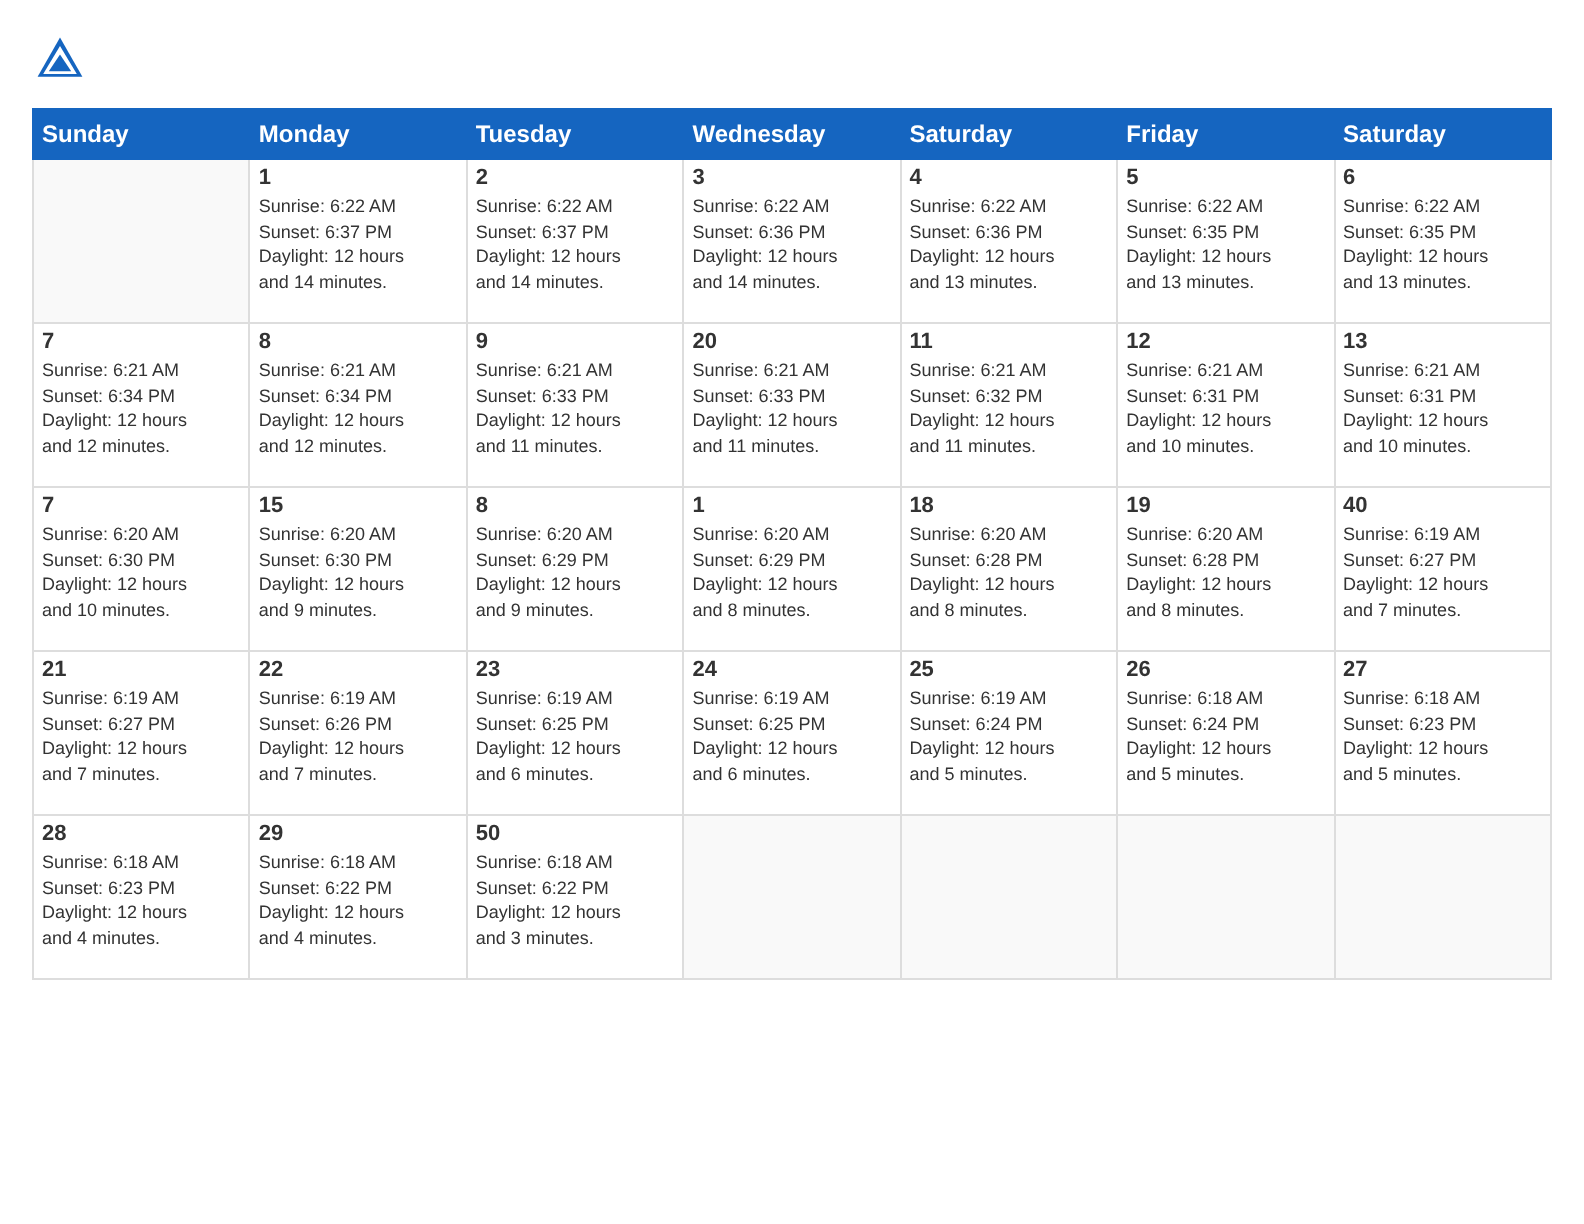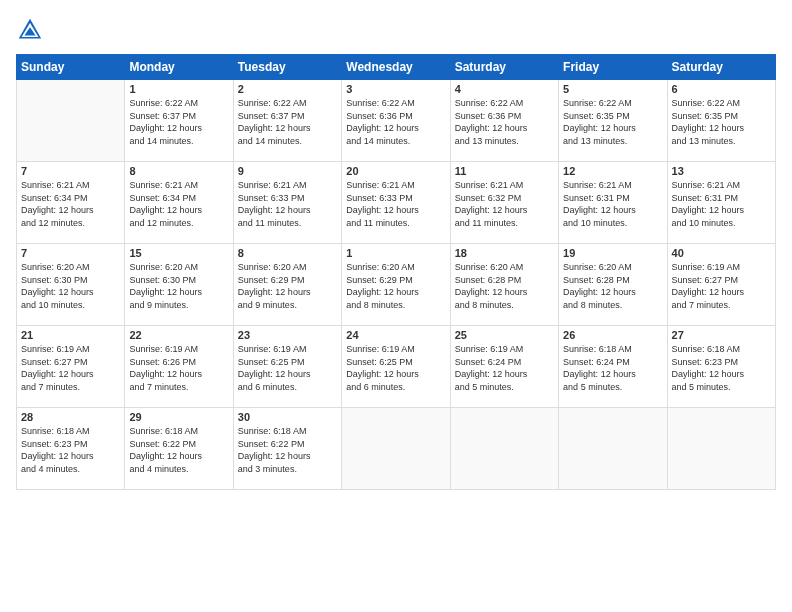--- a/index.html
+++ b/index.html
@@ -340,21 +340,21 @@
 and 4 minutes.</div>
           </td>
           <td>
             <span class="day-num">29</span>
             <div class="day-info" style="white-space: pre-line;">Sunrise: 6:18 AM
 Sunset: 6:22 PM
 Daylight: 12 hours
 and 4 minutes.</div>
           </td>
           <td>
-            <span class="day-num">30</span>
+            <span class="day-num">50</span>
             <div class="day-info" style="white-space: pre-line;">Sunrise: 6:18 AM
 Sunset: 6:22 PM
 Daylight: 12 hours
 and 3 minutes.</div>
           </td>
           <td class="empty-cell"></td>
           <td class="empty-cell"></td>
           <td class="empty-cell"></td>
           <td class="empty-cell"></td>
         </tr>

